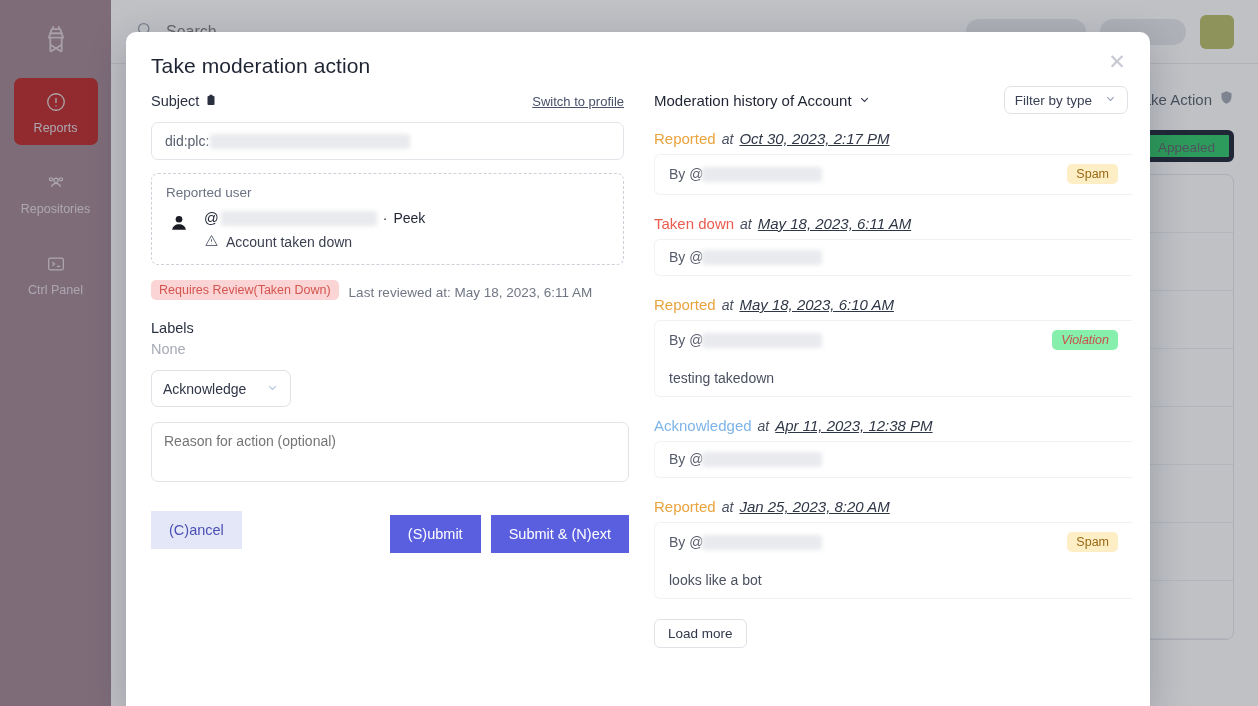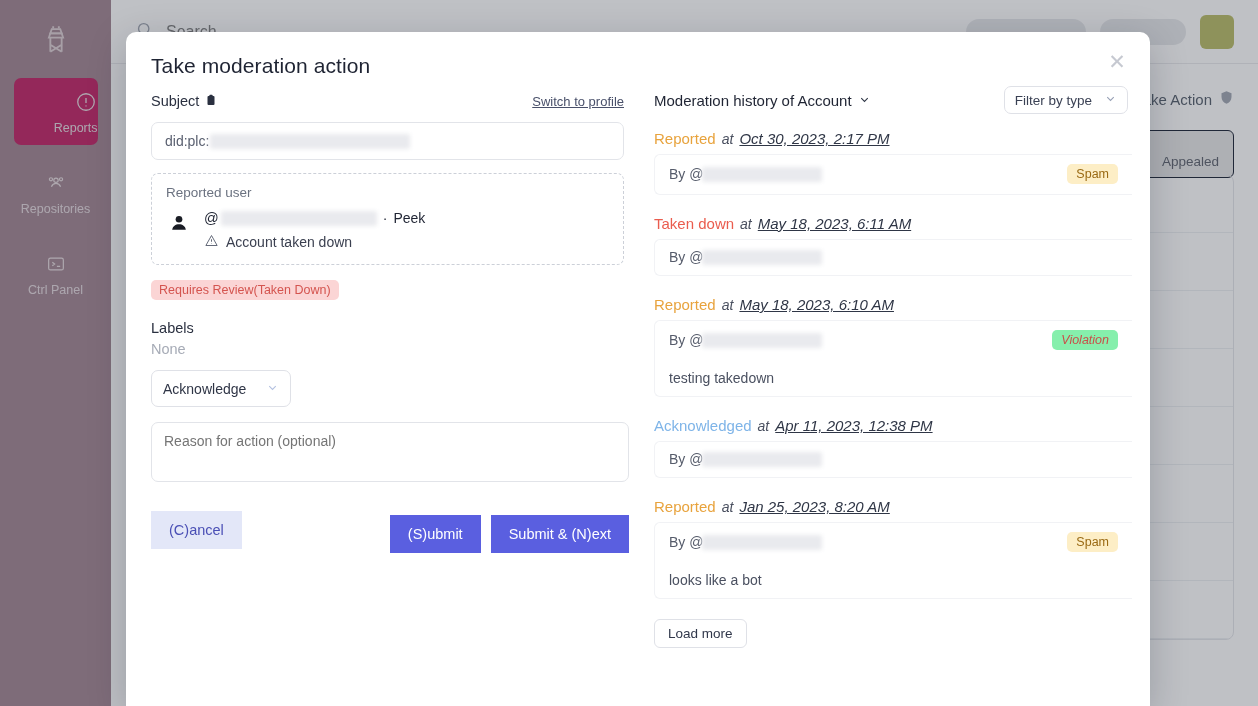--- a/index.html
+++ b/index.html
@@ -19,21 +19,21 @@
     display: flex; flex-direction: column; align-items: center;
     padding-top: 14px; flex: 0 0 111px;
   }
   .logo-mark { width: 50px; height: 50px; display: flex; align-items: center; justify-content: center; opacity: .85; }
   .nav-item {
     width: 84px; padding: 12px 0 10px;
     display: flex; flex-direction: column; align-items: center; gap: 7px;
     border-radius: 7px; margin-top: 14px;
     color: #e3d7dd; font-size: 12.5px;
   }
-  .nav-item.active { background: #be185d; align-items: flex-end; }
+  .nav-item.active { background: #b91c1c; }
   .nav-ico { width: 24px; height: 24px; display: flex; align-items: center; justify-content: center; }
 
   .content-col { flex: 1 1 auto; display: flex; flex-direction: column; min-width: 0; }
   .topbar {
     height: 64px; border-bottom: 1px solid #e8e8ec;
     display: flex; align-items: center; padding: 0 24px; gap: 12px;
   }
   .search-wrap { display: flex; align-items: center; gap: 12px; flex: 1 1 auto; }
   .search-input-fake {
     border: none; outline: none; font-size: 16px; color: #8c8f99;
@@ -44,22 +44,22 @@
   .avatar-sq { width: 34px; height: 34px; border-radius: 6px; background: #b5b85e; }
 
   .page-area { flex: 1 1 auto; padding: 14px 24px 0 24px; display: flex; flex-direction: column; min-height: 0; }
   .page-head { display: flex; align-items: center; justify-content: flex-end; gap: 10px; height: 42px; }
   .take-action-btn {
     display: flex; align-items: center; gap: 7px;
     font-size: 15px; color: #4b5563;
   }
   .tabs-row { display: flex; gap: 0; margin-top: 10px; height: 32px; }
   .tab-chip {
-    border: 1px solid #0f172a; padding: 23px 14px; font-size: 13.5px; color: #555a66;
-    background: #e5e5e5; margin-left: -1px;
+    border: 5px solid #0f172a; padding: 5px 14px; font-size: 13.5px; color: #555a66;
+    background: #22c55e; margin-left: -1px;
   }
   .tab-chip.last  { border-radius: 0 6px 6px 0; }
   .tab-ghost { width: 74px; border: 1px solid #dcdee3; margin-left: -1px; background: #fff; }
 
   .list-box { margin-top: 12px; border: 1px solid #e3e4e8; border-radius: 8px; overflow: hidden; }
   .list-row { height: 58px; border-bottom: 1px solid #eceef1; display: flex; align-items: center; padding: 0 16px; gap: 14px; }
   .ghost-bar { height: 11px; border-radius: 5px; background: #eceef1; }
 
   .dim-overlay { position: absolute; inset: 0; background: rgba(66,72,86,0.34); }
 
@@ -368,20 +368,21 @@
                 </svg>
               </span>
               <span>Account taken down</span>
             </div>
           </div>
         </div>
       </div>
 
       <div class="review-row">
         <span class="badge-review">Requires Review(Taken Down)</span>
+        <span class="review-meta">Last reviewed at: May 18, 2023, 6:11 AM</span>
       </div>
 
       <div class="labels-title">Labels</div>
       <div class="labels-none">None</div>
 
       <div class="select-ack">
         <span>Acknowledge</span>
         <span class="chev">
           <svg width="13" height="13" viewBox="0 0 24 24" fill="none" stroke="#b3c0e0" stroke-width="2">
             <path d="M6 9.5l6 6 6-6"></path>

